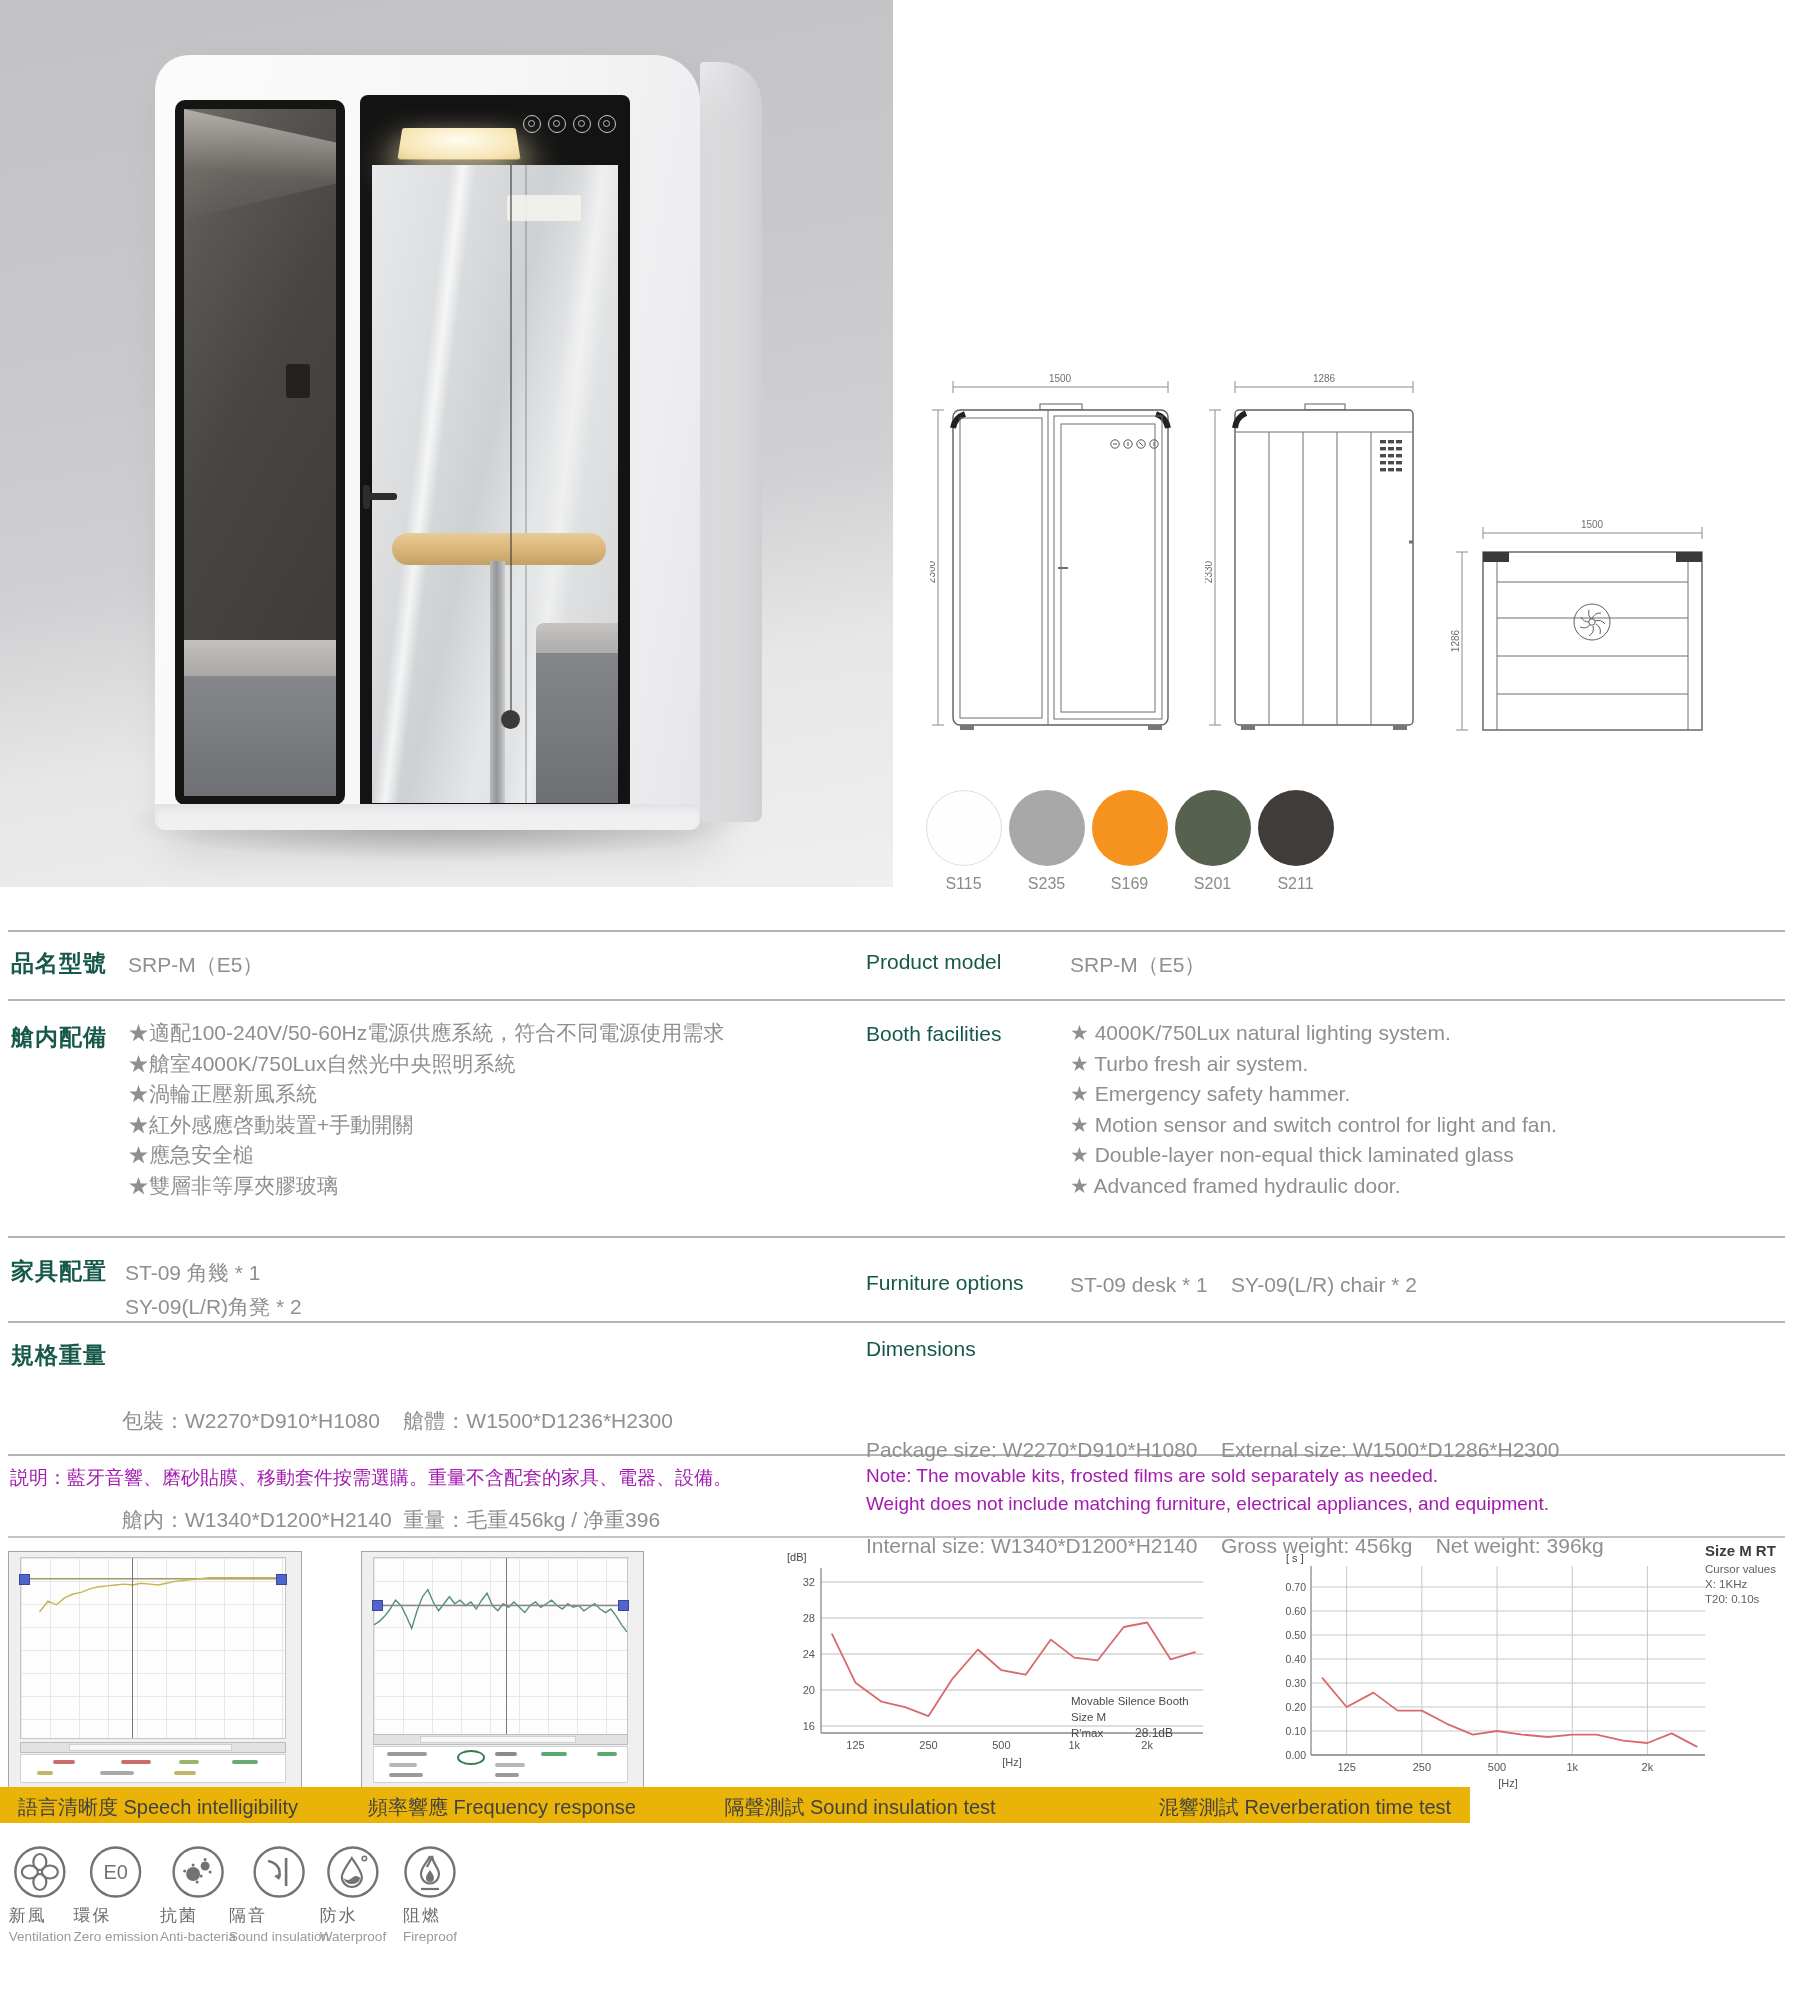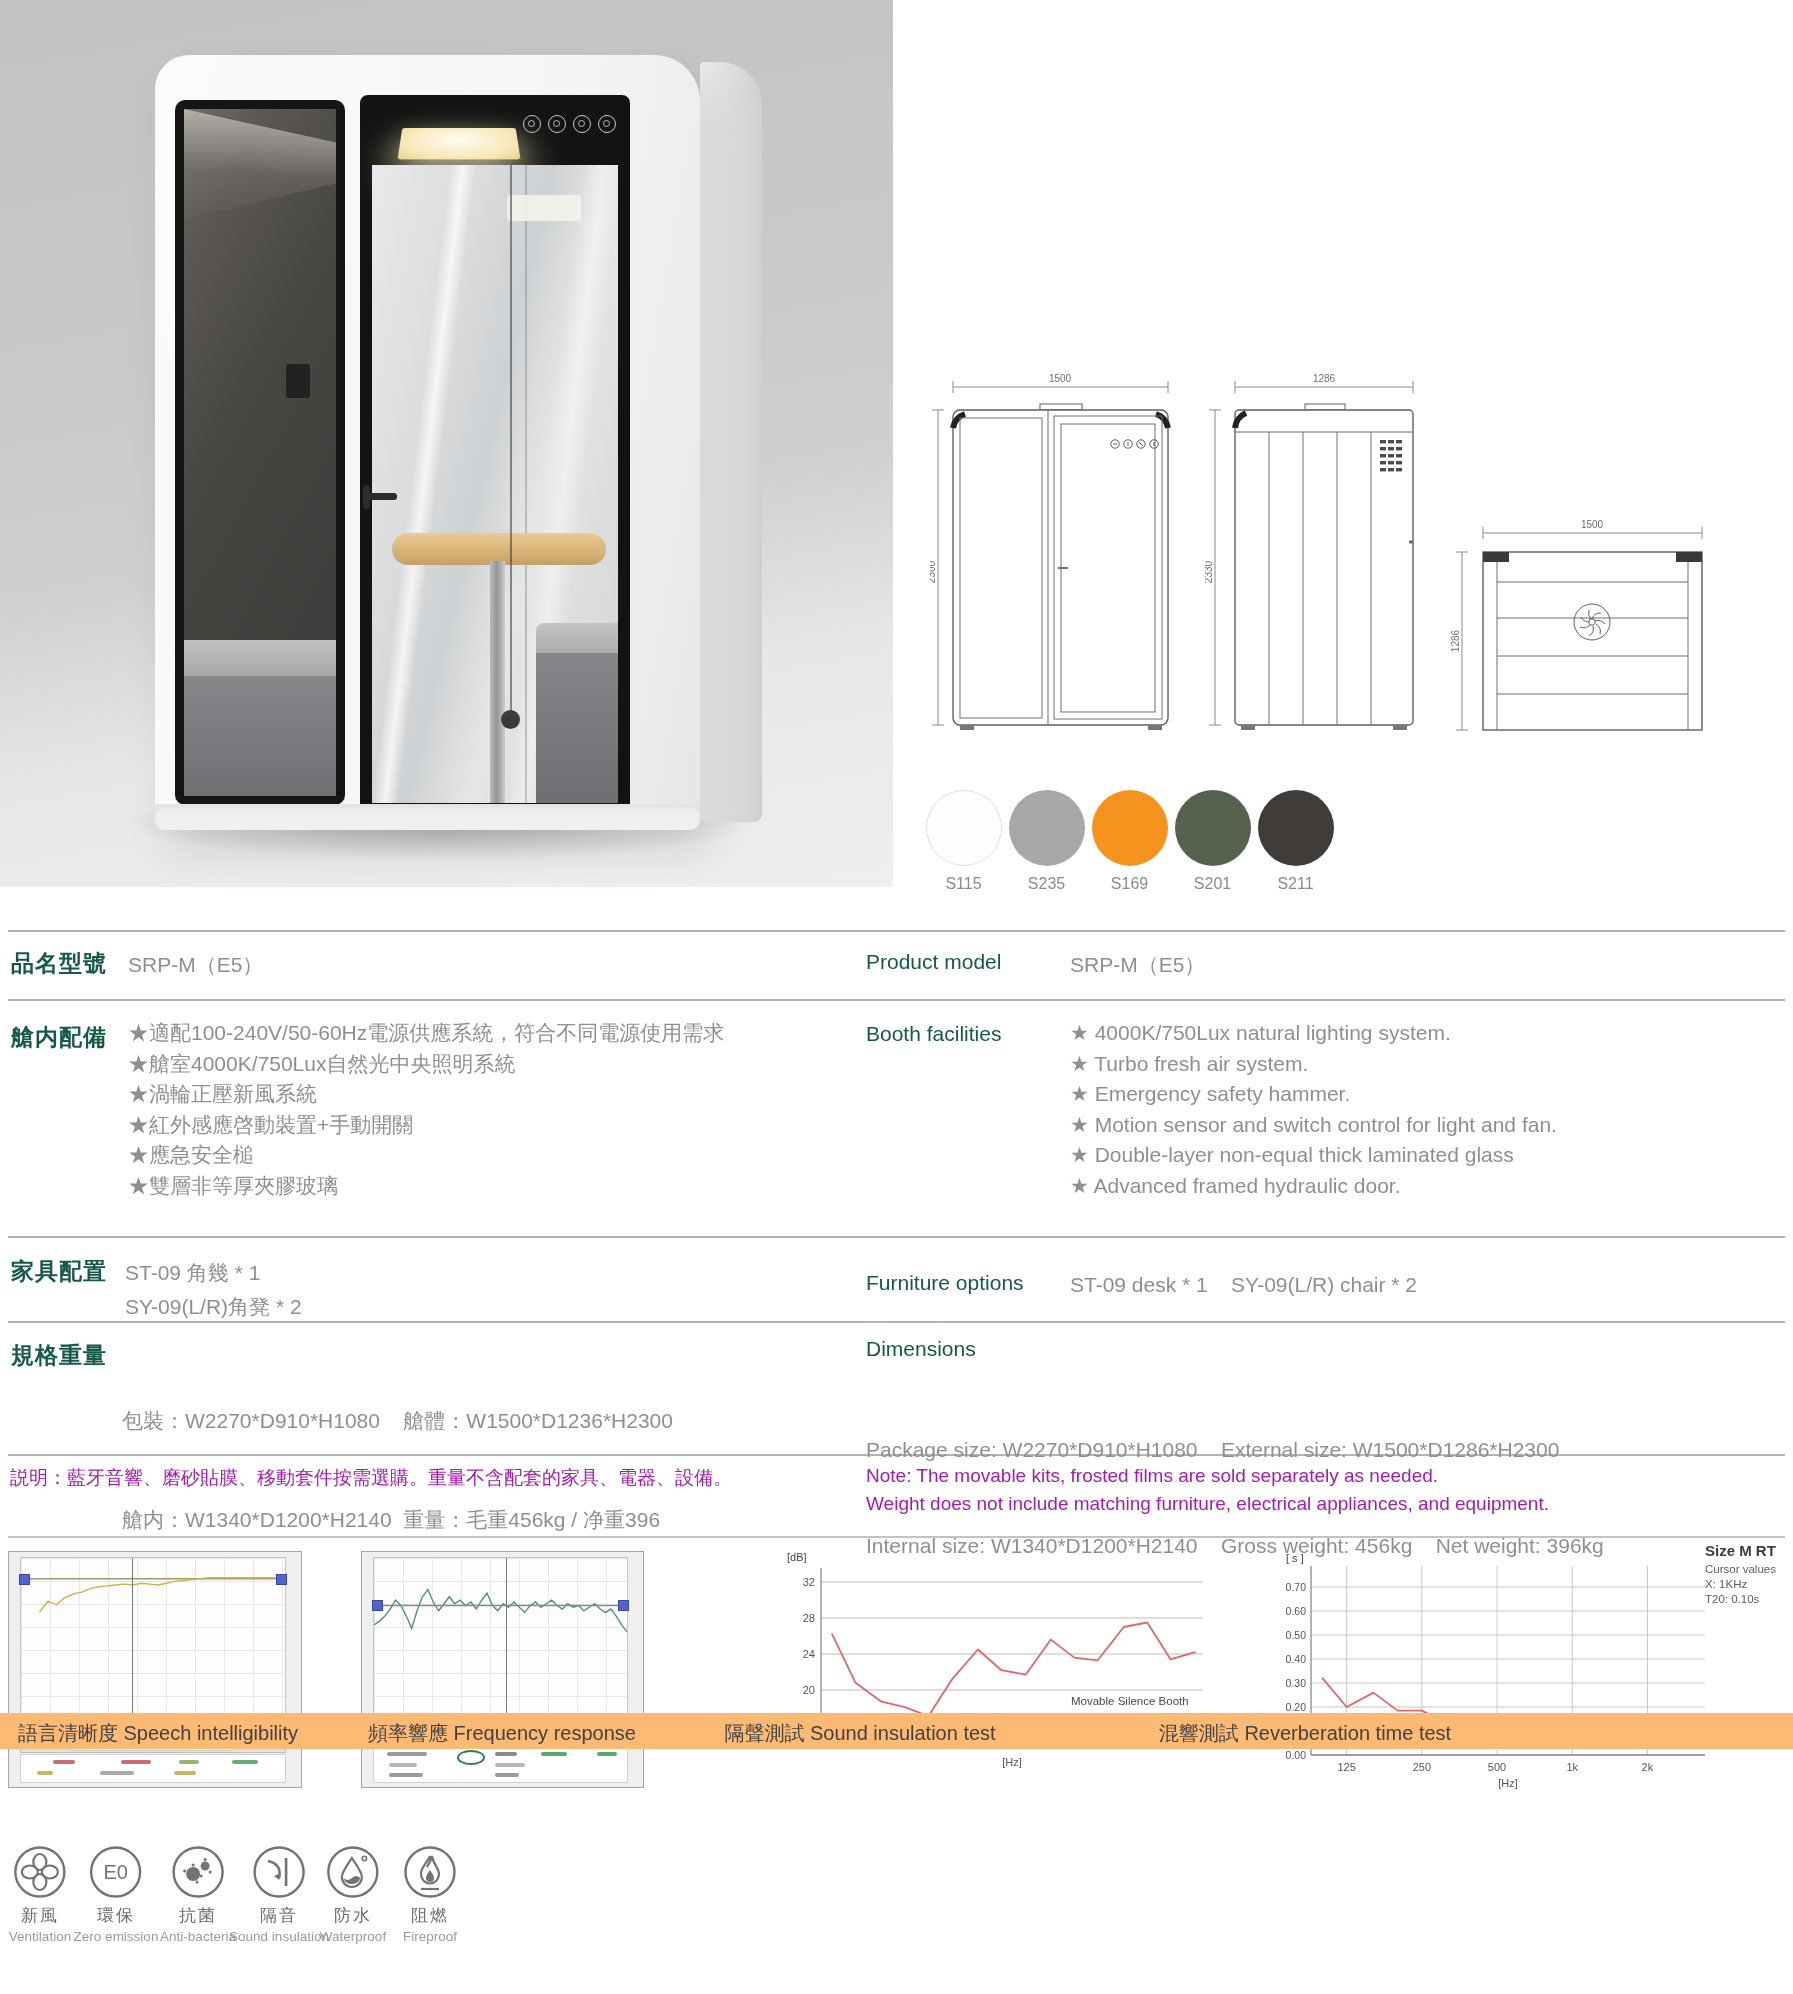--- a/index.html
+++ b/index.html
@@ -82,28 +82,28 @@
     background-image:repeating-linear-gradient(#e7e7e7 0 1px,transparent 1px 23px),
                      repeating-linear-gradient(90deg,#e7e7e7 0 1px,transparent 1px 29px);}
   .soft-plot svg{position:absolute;left:0;top:0;width:100%;height:100%;}
   .cursor-line{position:absolute;top:0;bottom:0;width:1px;background:#777;}
   .hscroll{position:absolute;left:11px;right:15px;height:9px;background:#e2e2e2;border:1px solid #bdbdbd;}
   .hscroll::before{content:'';position:absolute;left:18%;right:20%;top:1px;bottom:1px;background:#f6f6f6;border:1px solid #cfcfcf;}
   .infobar{position:absolute;left:11px;right:15px;background:#ffffff;border:1px solid #d2d2d2;}
   .tbar{position:absolute;height:4px;border-radius:2px;opacity:.85;}
   .bluehandle{position:absolute;width:9px;height:9px;background:#5063cf;border:1px solid #38479e;}
   .chart-plain text{font-family:"Liberation Sans",sans-serif;}
-  .caption-bar{left:0;top:1713px;width:1793px;height:36px;background:#fdba74;}
+  .caption-bar{left:0;top:1787px;width:1470px;height:36px;background:#eab308;}
   .caption{position:absolute;top:7px;transform:translateX(-50%);font-size:20px;color:#424242;white-space:nowrap;}
   .c4-legend{left:1705px;top:1542px;width:90px;color:#5e5e5e;}
   .c4-legend .l0{font-size:15px;color:#3c3c3c;font-weight:bold;margin-bottom:3px;}
   .c4-legend .ln{font-size:11.5px;line-height:15px;}
 
   
-  .badge{position:absolute;top:1845px;transform:translateX(-50%);text-align:center;}
+  .badge{position:absolute;top:1845px;transform:translateX(-50%);}
   .badge .zh{font-size:17px;color:#6d6d6d;margin-top:5px;letter-spacing:2px;}
   .badge .en{font-size:13.5px;color:#9a9a9a;margin-top:2px;white-space:nowrap;}
   .badge svg{display:block;margin:0 auto;}
 </style>
 </head>
 <body>
 
 <div class="page">
 
   <div class="abs photo">

